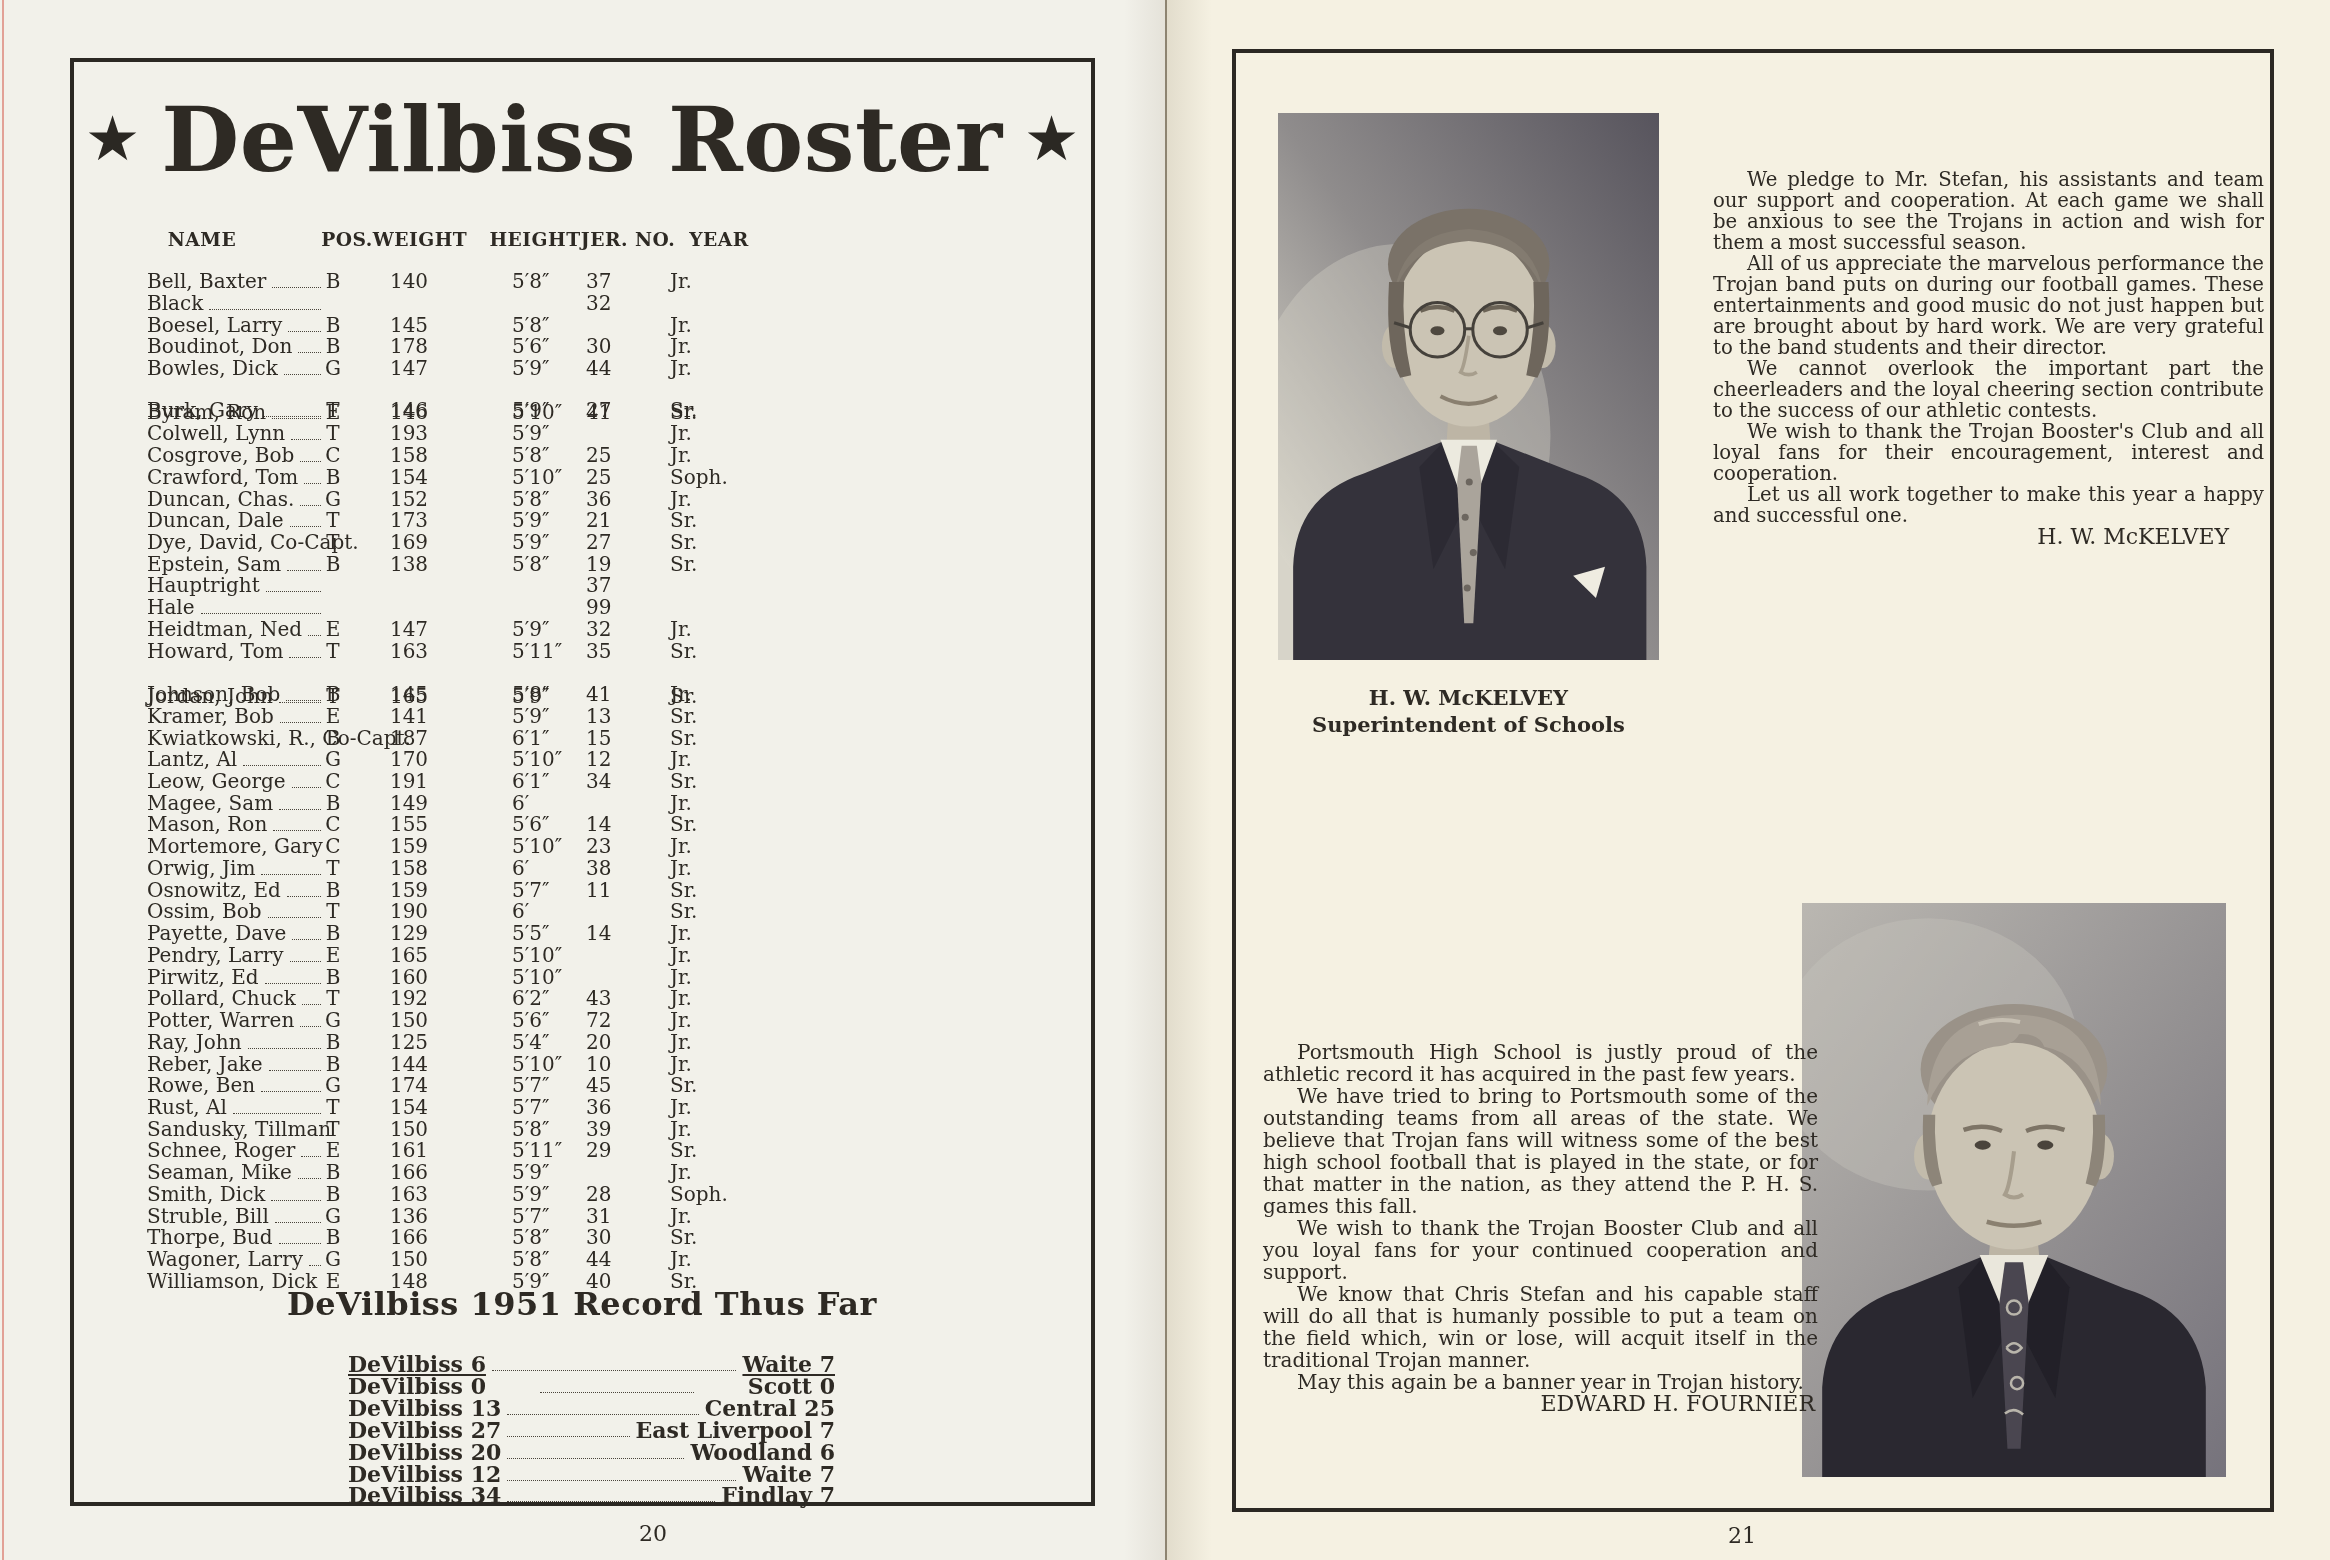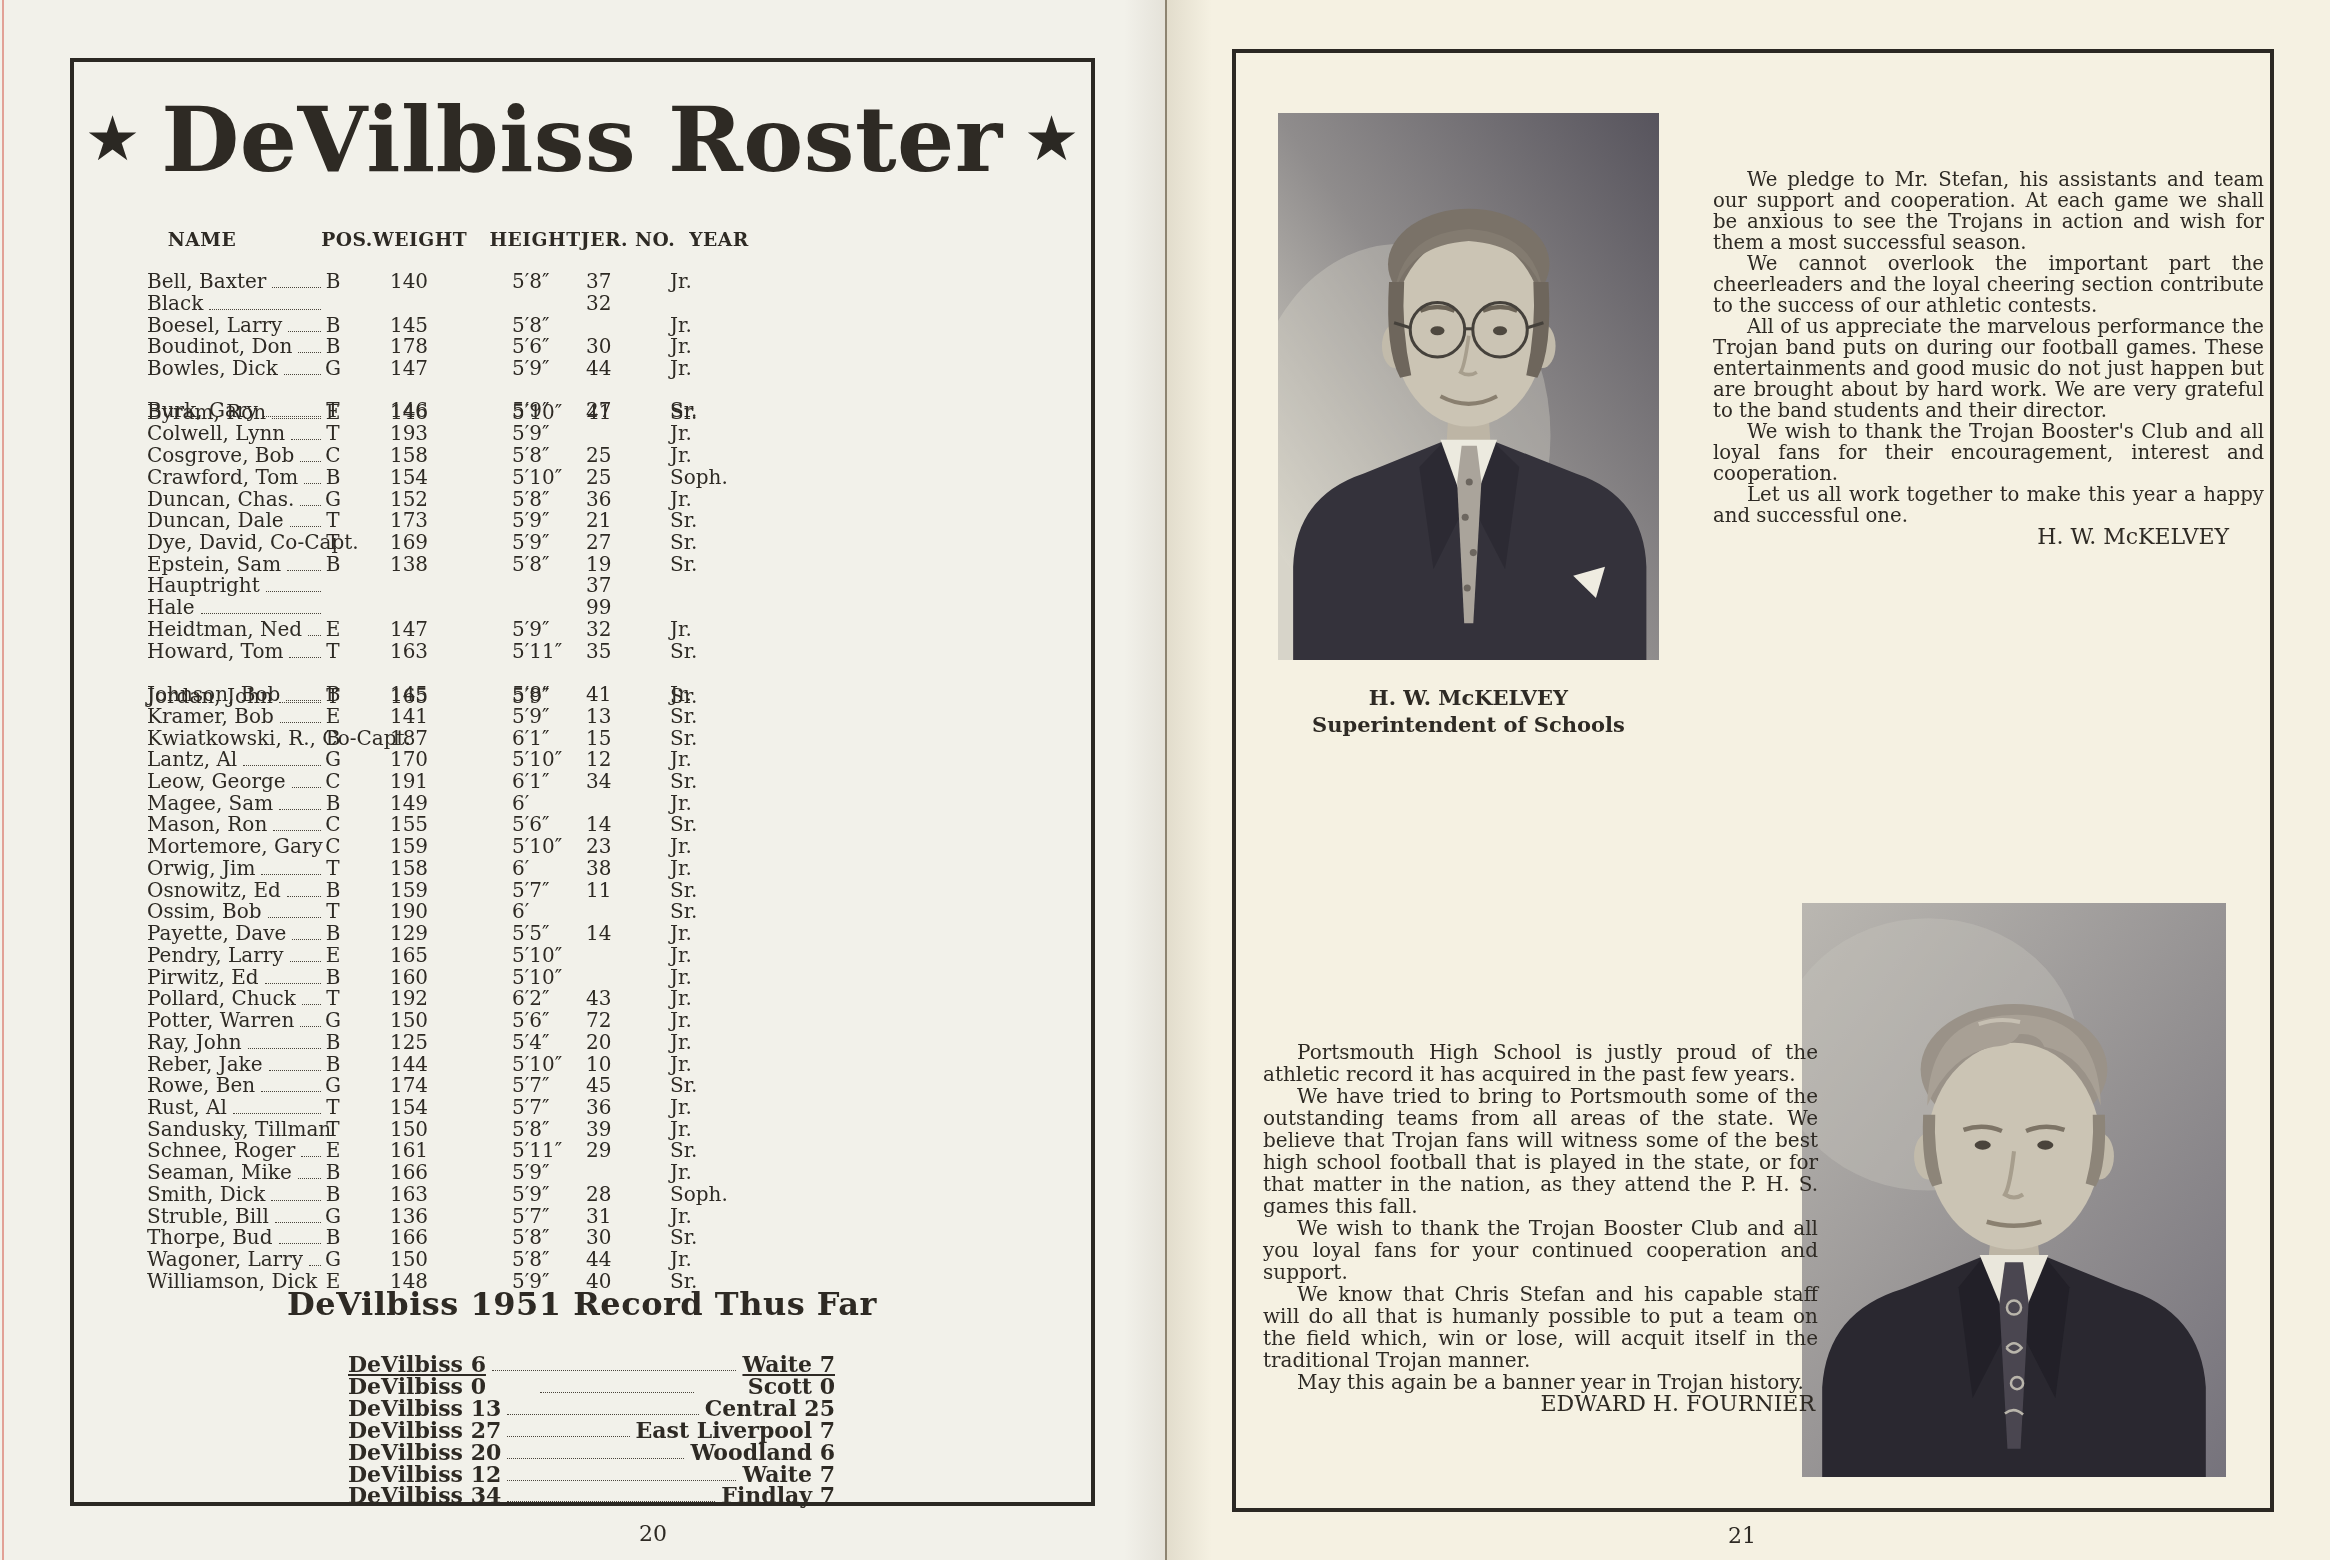--- a/index.html
+++ b/index.html
@@ -706,22 +706,22 @@
     </svg>
   </div>
 
   <div id="mckelvey-caption" class="caption">
     <div>H. W. McKELVEY</div>
     <div>Superintendent of Schools</div>
   </div>
 
   <div id="mckelvey-text" class="bodytext">
     <p>We pledge to Mr. Stefan, his assistants and team our support and cooperation. At each game we shall be anxious to see the Trojans in action and wish for them a most successful season.</p>
+    <p>All of us appreciate the marvelous performance the Trojan band puts on during our football games. These entertainments and good music do not just happen but are brought about by hard work. We are very grateful to the band students and their director.</p>
     <p>We cannot overlook the important part the cheerleaders and the loyal cheering section contribute to the success of our athletic contests.</p>
-    <p>All of us appreciate the marvelous performance the Trojan band puts on during our football games. These entertainments and good music do not just happen but are brought about by hard work. We are very grateful to the band students and their director.</p>
     <p>We wish to thank the Trojan Booster's Club and all loyal fans for their encouragement, interest and cooperation.</p>
     <p>Let us all work together to make this year a happy and successful one.</p>
     <p class="sig">H. W. McKELVEY</p>
   </div>
 
   <div id="fournier-heading">
     <div>EDWARD H. FOURNIER</div>
     <div>Principal Portsmouth High School</div>
   </div>
 

